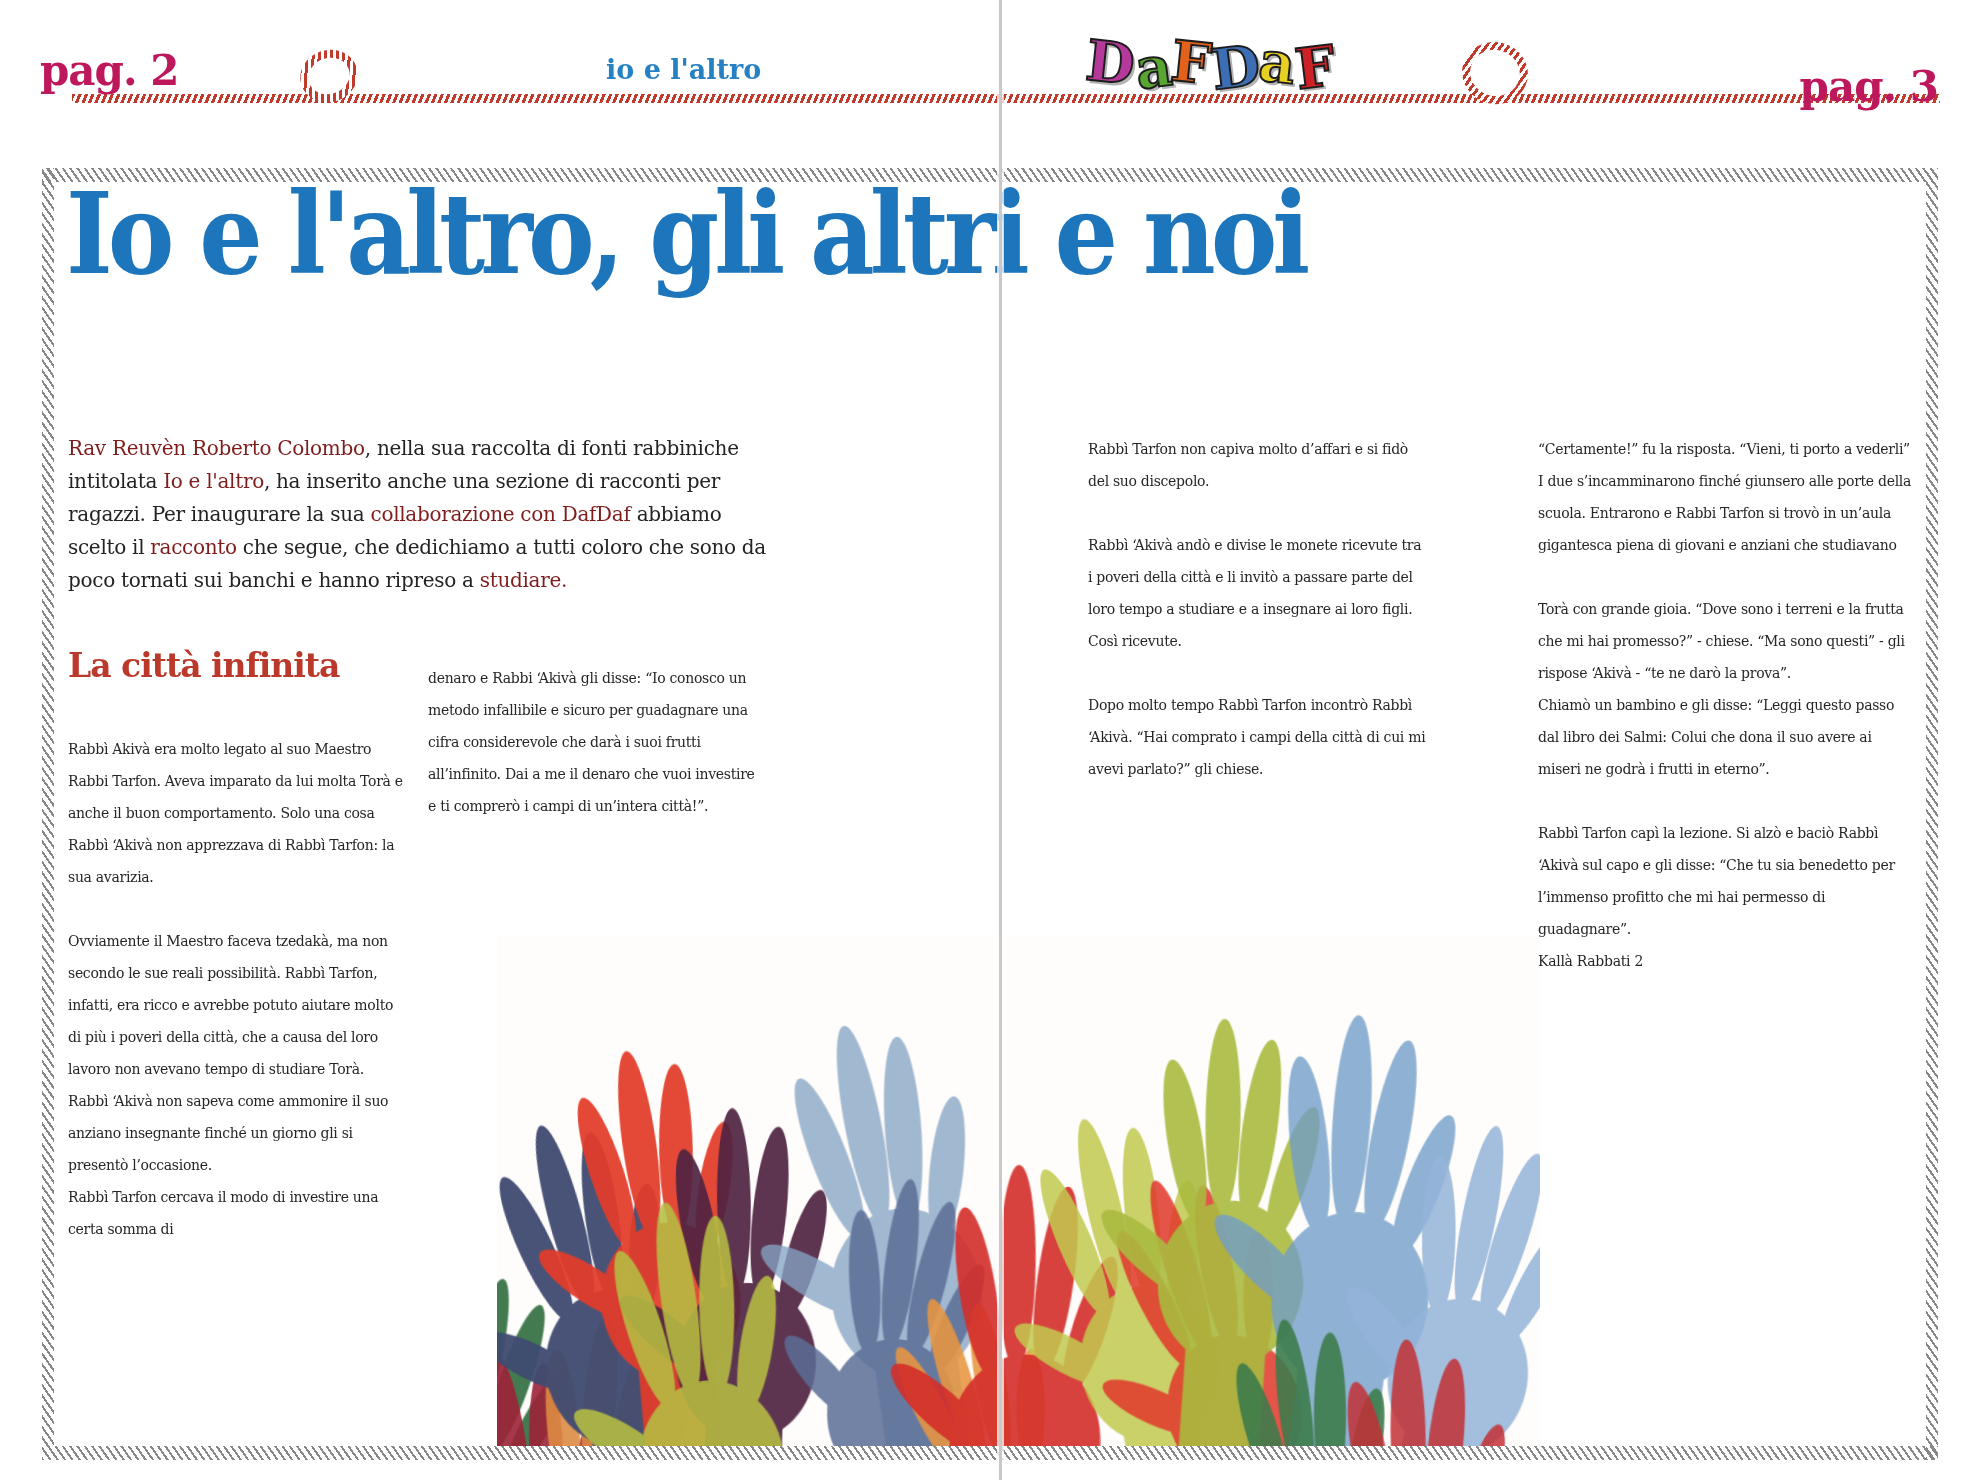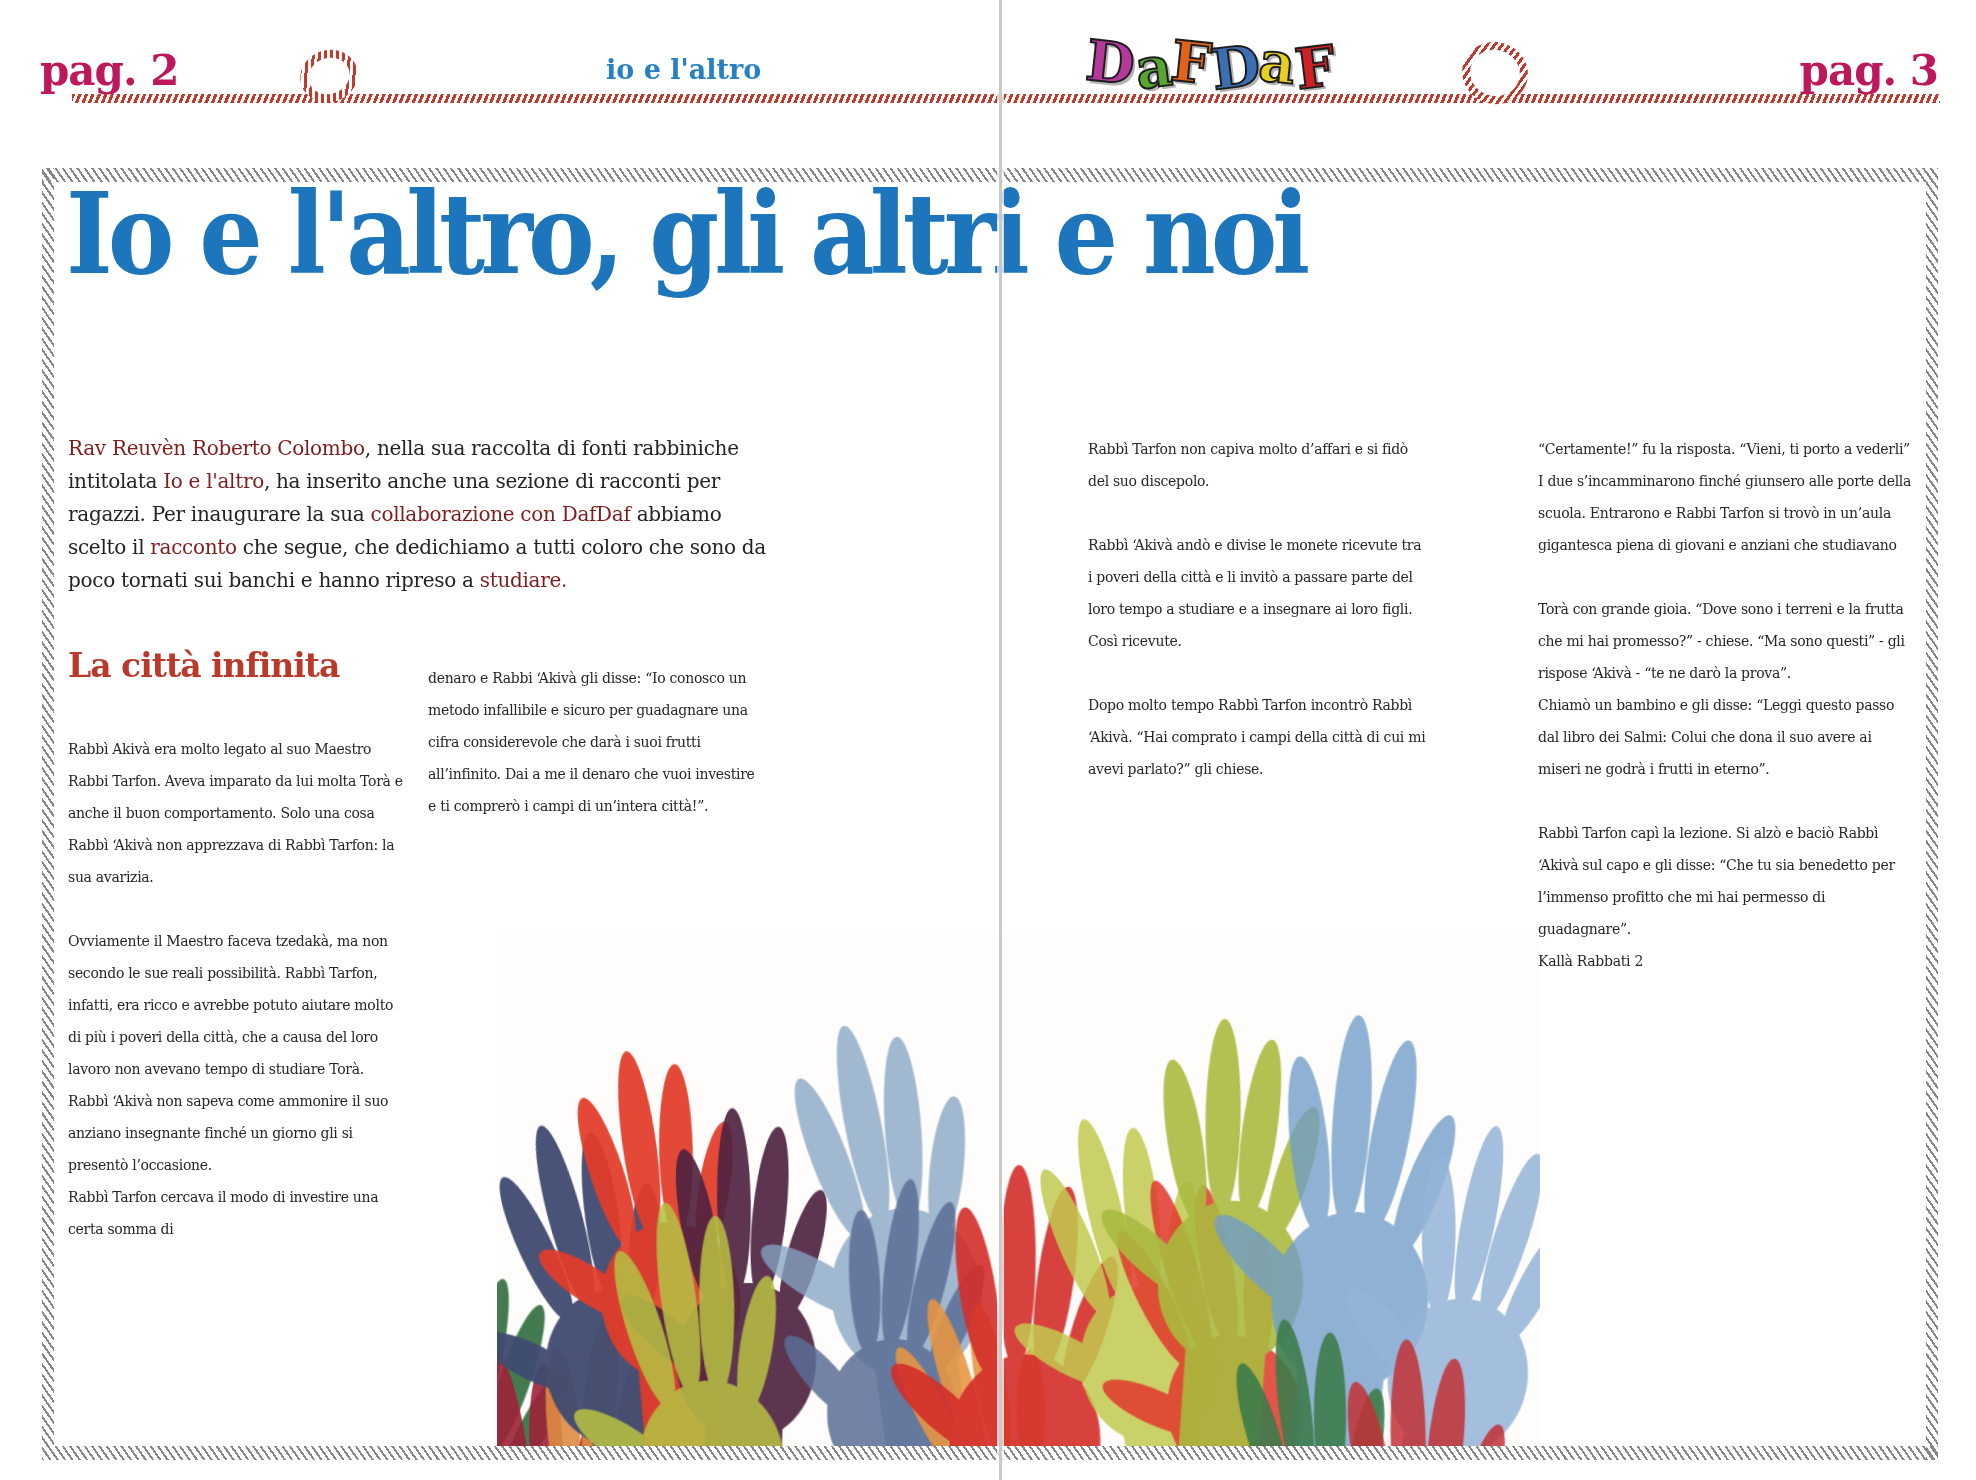--- a/index.html
+++ b/index.html
@@ -59,21 +59,21 @@
   .illu svg{display:block;width:100%;height:100%;}
 </style>
 </head>
 <body>
 
 <div class="page">
 
   <div class="abs pag-num" style="left:40px;top:46px;">pag. 2</div>
   <div class="abs section-label" style="left:606px;top:54px;">io e l'altro</div>
   <div class="abs logo"><span style="color: rgb(181, 57, 155); transform: rotate(6deg) translateY(-2px);">D</span><span style="color: rgb(89, 165, 49); transform: rotate(-7deg) translateY(3px);">a</span><span style="color: rgb(226, 97, 27); transform: rotate(6deg) translateY(-2px);">F</span><span style="color: rgb(61, 110, 180); transform: rotate(-7deg) translateY(3px);">D</span><span style="color: rgb(232, 208, 33); transform: rotate(6deg) translateY(-2px);">a</span><span style="color: rgb(204, 33, 39); transform: rotate(-7deg) translateY(3px);">F</span></div>
-  <div class="abs pag-num" style="right:38px;top:46px;">pag. 3</div>
+  <div class="abs pag-num" style="right:38px;top:62px;">pag. 3</div>
 
   <div class="abs rope-line"></div>
   <div class="abs rope-loop loop-left"></div>
   <div class="abs rope-loop loop-right"></div>
 
   <div class="abs hatch hatch-top"></div>
   <div class="abs hatch hatch-bottom"></div>
   <div class="abs hatch hatch-left"></div>
   <div class="abs hatch hatch-right"></div>
 

